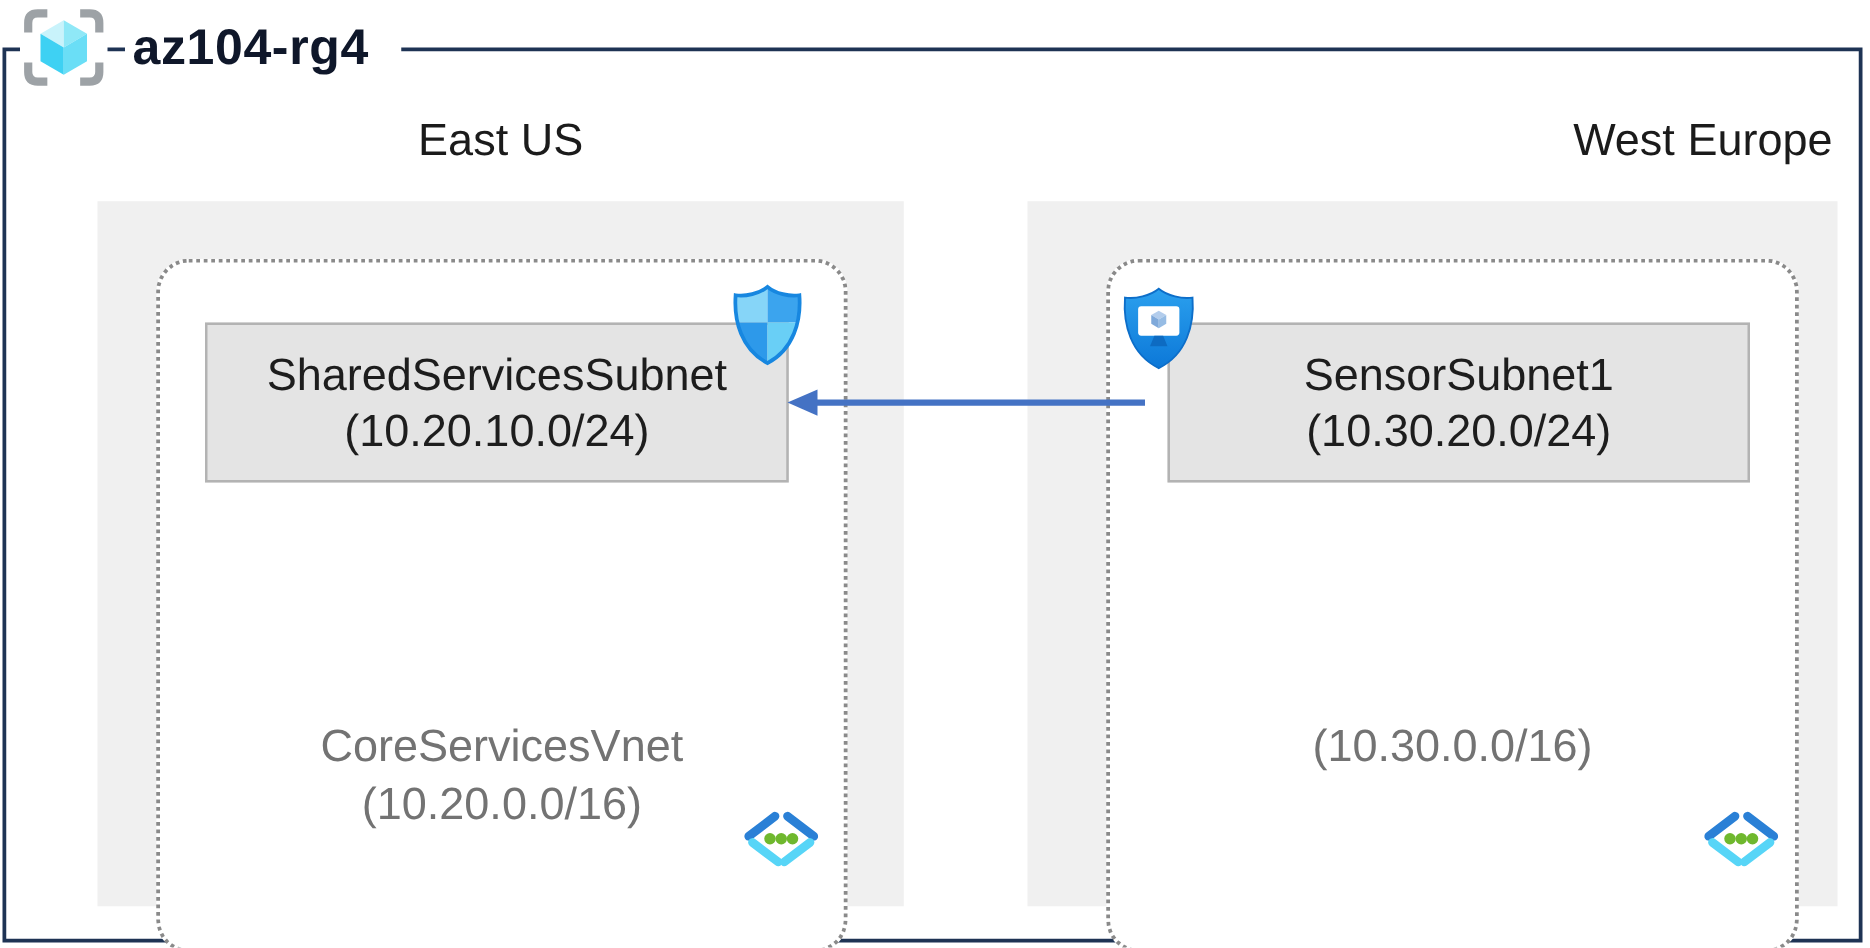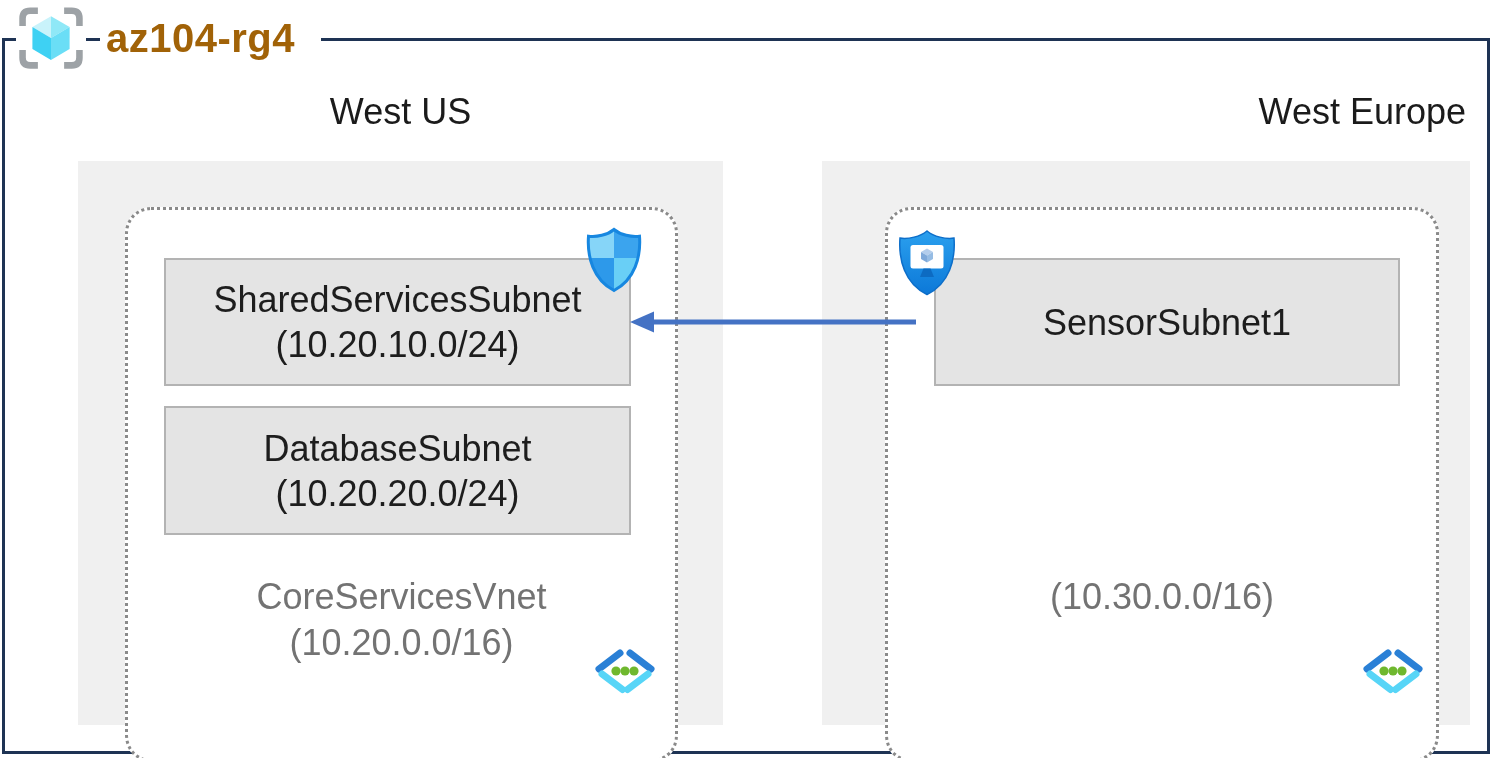--- a/index.html
+++ b/index.html
@@ -7,21 +7,21 @@
        font-family:"Liberation Sans","DejaVu Sans",sans-serif;color:#1d1d1d;}
 
   
   .rg-box{position:absolute;left:2px;top:38px;width:1488px;height:716px;
           border:3px solid #1e3354;background:#ffffff;box-sizing:border-box;}
 
   
   .rg-icon{position:absolute;left:16px;top:5px;width:70px;height:66px;background:#ffffff;
            display:flex;align-items:center;justify-content:center;z-index:5;}
   .rg-title{position:absolute;left:100px;top:12px;height:52px;line-height:52px;background:#ffffff;
-            padding:0 26px 0 6px;font-size:40px;font-weight:bold;letter-spacing:.5px;z-index:5;color:#a16207;}
+            padding:0 26px 0 6px;font-size:40px;font-weight:bold;letter-spacing:.5px;z-index:5;color:#0f172a;}
 
   
   .region-title{position:absolute;top:90px;height:44px;line-height:44px;text-align:center;
                 font-size:36px;font-weight:300;color:#1b1b1b;z-index:2;}
   .region-title.east{left:78px;width:645px;}
   .region-title.west{left:818px;width:648px;text-align:right;}
 
   
   .region{position:absolute;top:161px;height:564px;background:#f0f0f0;z-index:1;}
   .region.east{left:78px;width:645px;}
@@ -77,32 +77,28 @@
         <path d="M58 40 L58 47 Q58 54 51 54 L44 54"></path>
       </g>
       <polygon points="32,9 32,29 15,19" fill="#c9f3fb"></polygon>
       <polygon points="32,9 49,19 32,29" fill="#8fe8f7"></polygon>
       <polygon points="15,19 32,29 32,49 15,39" fill="#3ed1f3"></polygon>
       <polygon points="49,19 49,39 32,49 32,29" fill="#6adef6"></polygon>
     </svg>
   </span>
   <span class="rg-title">az104-rg4</span>
 
-  <div class="region-title east">West US</div>
+  <div class="region-title east">East US</div>
   <div class="region-title west">West Europe</div>
 
   <div class="region east">
     <div class="vnet-box">
       <div class="subnet first">
         <div>SharedServicesSubnet</div>
         <div>(10.20.10.0/24)</div>
-      </div>
-      <div class="subnet second">
-        <div>DatabaseSubnet</div>
-        <div>(10.20.20.0/24)</div>
       </div>
       <div class="vnet-label">
         <div>CoreServicesVnet</div>
         <div>(10.20.0.0/16)</div>
       </div>
       <span class="vnet-icon">
         <svg viewBox="0 0 68 48">
           <line x1="29" y1="7" x2="8" y2="23" stroke="#2a80d6" stroke-width="7" stroke-linecap="round"></line>
           <line x1="11" y1="28" x2="31.5" y2="43.5" stroke="#57d5f7" stroke-width="7" stroke-linecap="round"></line>
           <line x1="39" y1="7" x2="60" y2="23" stroke="#2a80d6" stroke-width="7" stroke-linecap="round"></line>
@@ -112,20 +108,21 @@
           <circle cx="43" cy="25" r="4.6" fill="#6fb82e"></circle>
         </svg>
       </span>
     </div>
   </div>
 
   <div class="region west">
     <div class="vnet-box">
       <div class="subnet first">
         <div>SensorSubnet1</div>
+        <div>(10.30.20.0/24)</div>
       </div>
       <div class="vnet-label">
         <div>(10.30.0.0/16)</div>
       </div>
       <span class="vnet-icon">
         <svg viewBox="0 0 68 48">
           <line x1="29" y1="7" x2="8" y2="23" stroke="#2a80d6" stroke-width="7" stroke-linecap="round"></line>
           <line x1="11" y1="28" x2="31.5" y2="43.5" stroke="#57d5f7" stroke-width="7" stroke-linecap="round"></line>
           <line x1="39" y1="7" x2="60" y2="23" stroke="#2a80d6" stroke-width="7" stroke-linecap="round"></line>
           <line x1="57" y1="28" x2="36.5" y2="43.5" stroke="#57d5f7" stroke-width="7" stroke-linecap="round"></line>

